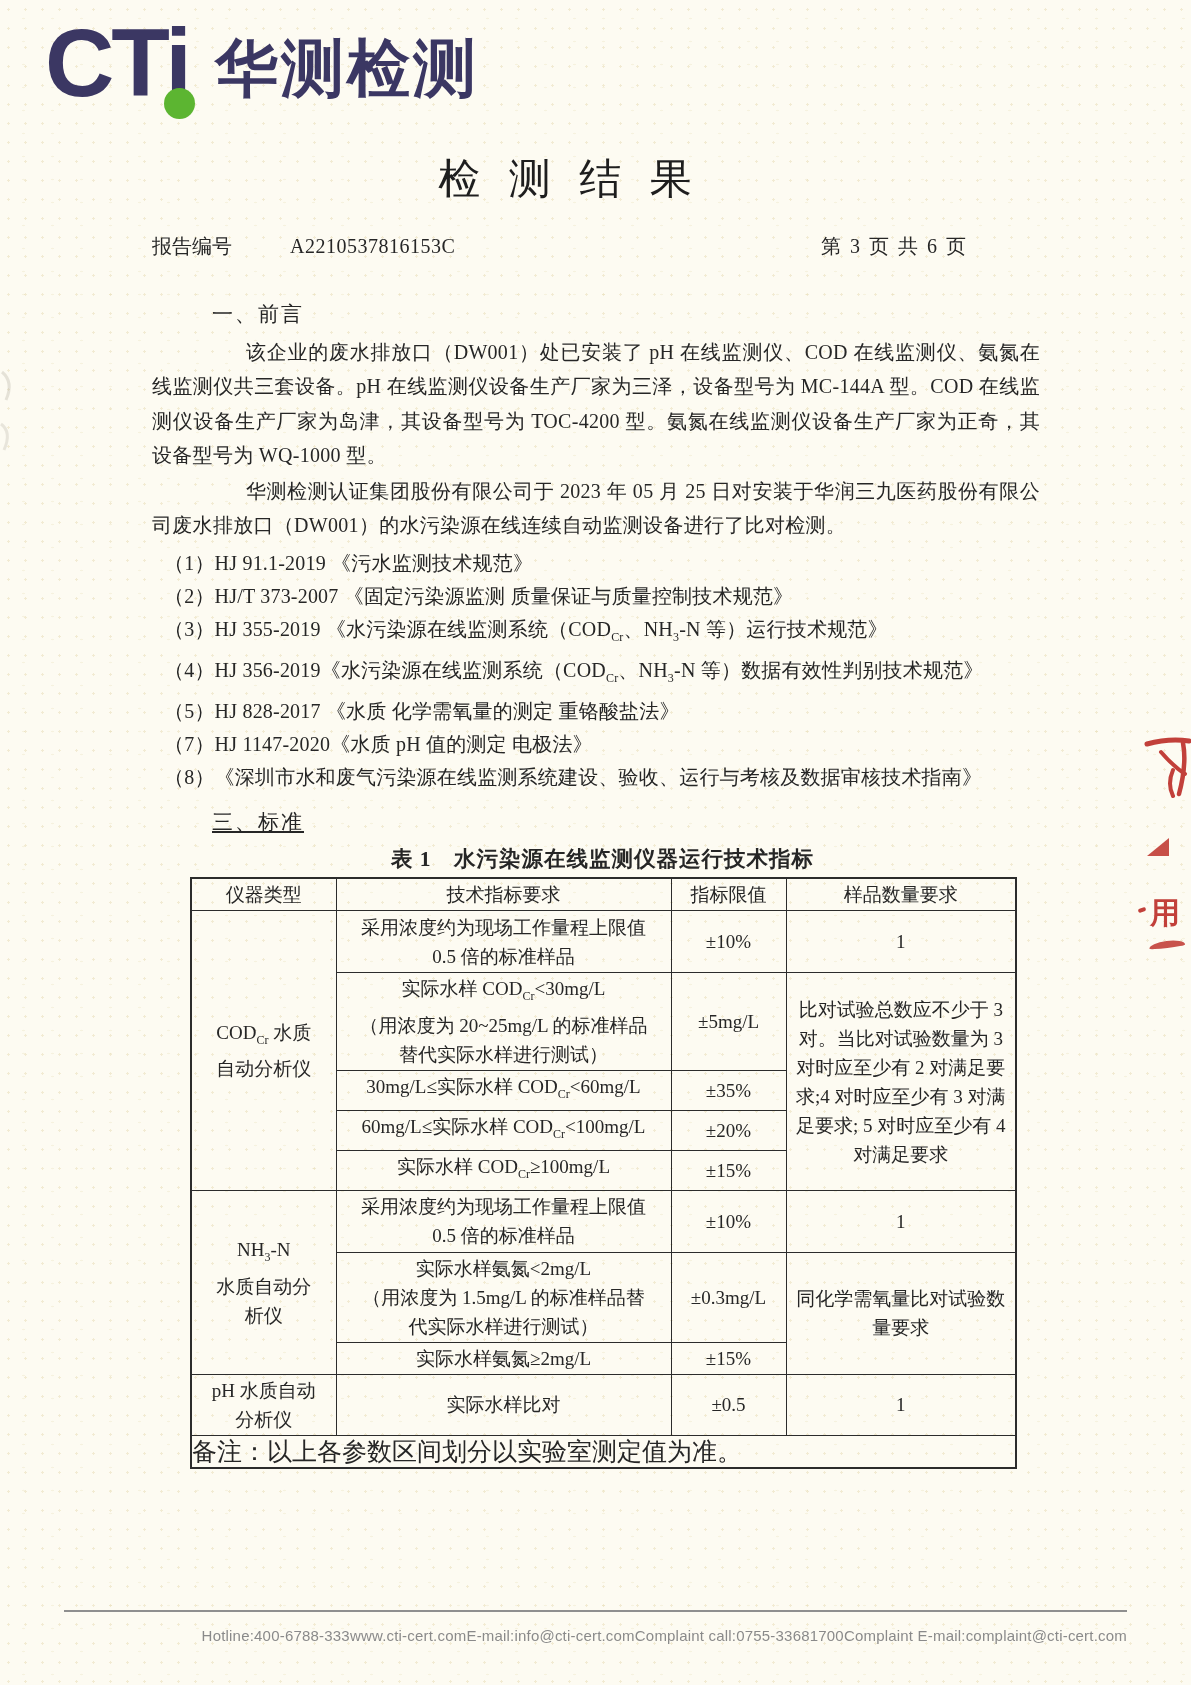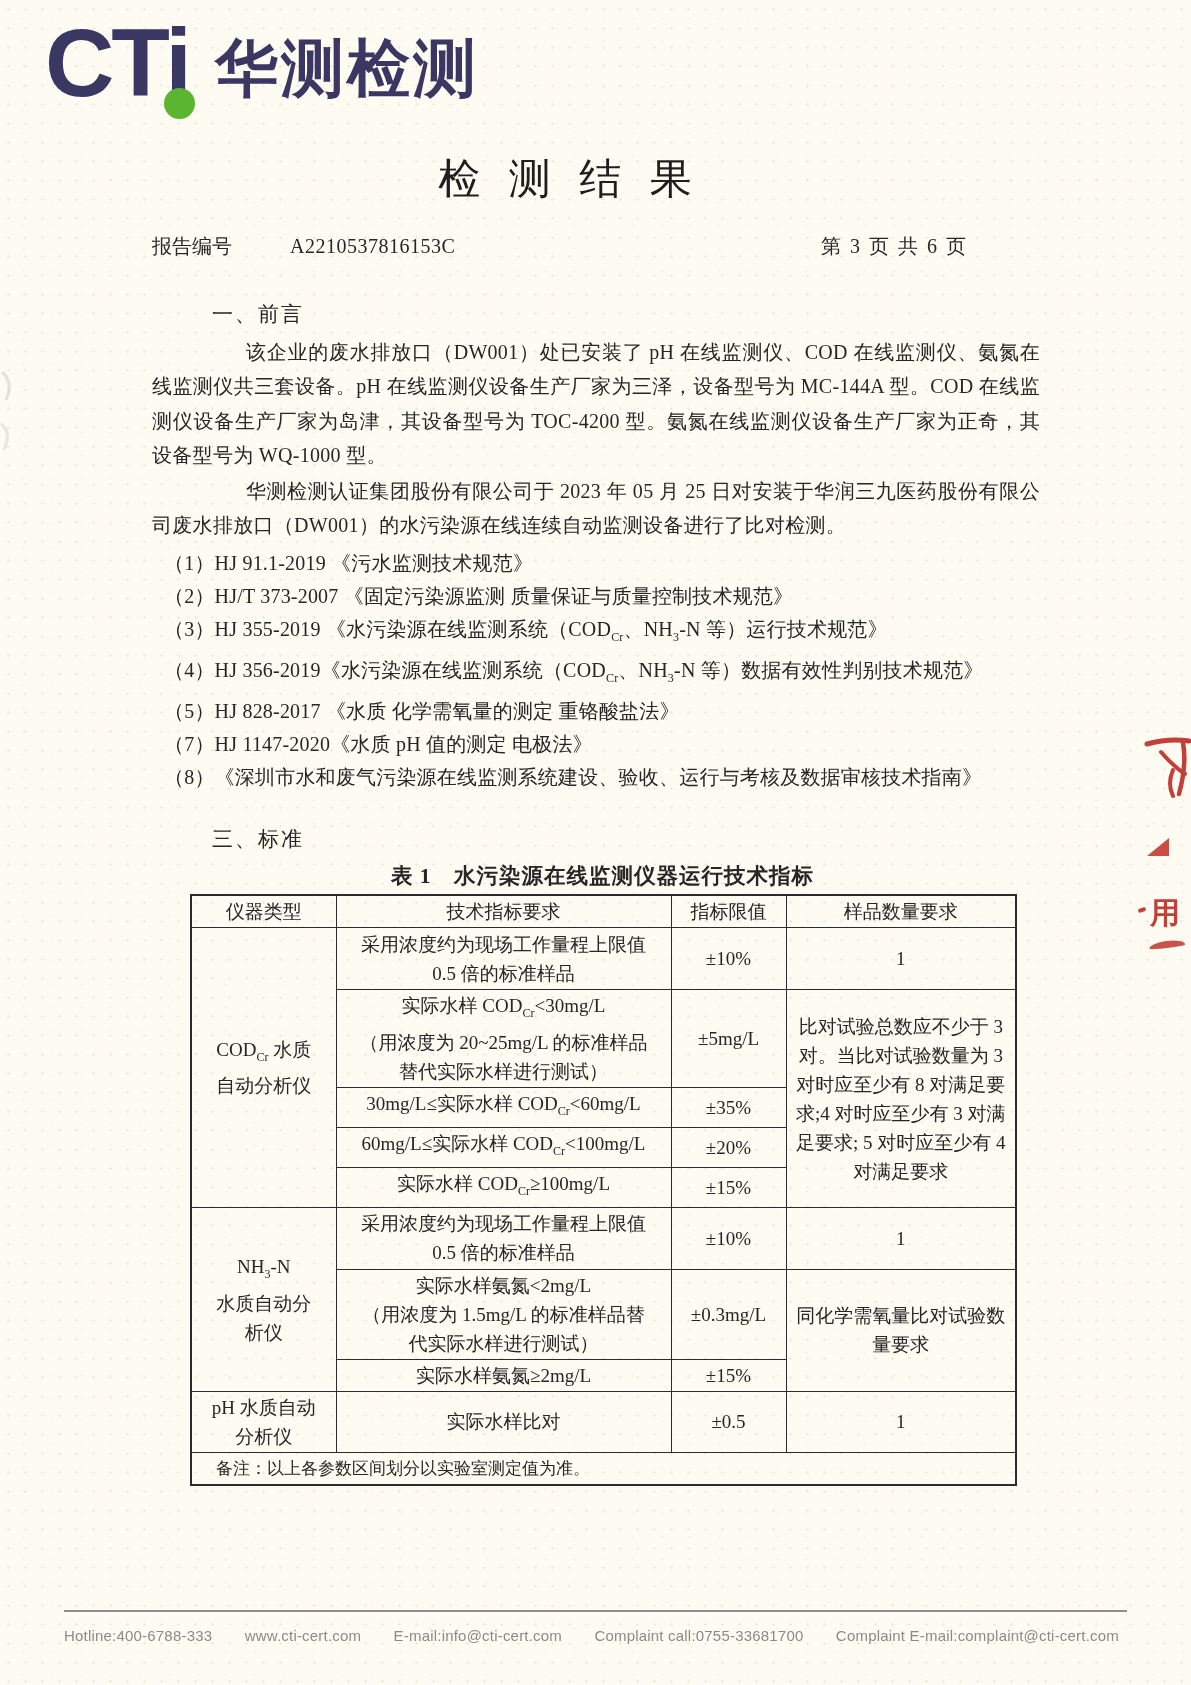--- a/index.html
+++ b/index.html
@@ -39,21 +39,21 @@
     font-size:42px;font-weight:500;letter-spacing:9px;color:#1e1e1e;line-height:55px;
   }
   .content{width:888px;margin-left:152px;font-size:20px;}
   .meta-row{display:flex;align-items:baseline;margin-top:26px;font-size:20px;height:30px;}
   .meta-number{margin-left:58px;letter-spacing:.5px;}
   .meta-page{margin-left:auto;margin-right:72px;letter-spacing:2px;}
   
   h2{font-size:21px;font-weight:normal;margin:0 0 0 60px;letter-spacing:2px;line-height:30px;}
   .h-preface{margin-top:36px;}
   .h-basis{margin-top:22px;}
-  .h-standards{margin-top:30px;}
+  .h-standards{margin-top:13px;text-decoration:underline;}
   p.body-para{
     margin:6px 0 0;line-height:34.4px;text-indent:94px;text-align:justify;
     letter-spacing:.3px;
   }
   p.body-para + p.body-para{margin-top:1px;}
   .ref-list{margin:5px 0 0 12px;line-height:33px;}
   .ref-item{white-space:nowrap;letter-spacing:.2px;}
   
   .table-caption{
     margin:8px 0 4px 38px;width:825px;text-align:center;
@@ -65,21 +65,21 @@
   }
   table.std th, table.std td{
     border:1px solid #2c2c2c;font-weight:normal;
     font-size:19px;line-height:29px;text-align:center;vertical-align:middle;
     padding:1px 3px;white-space:pre-line;overflow:hidden;
   }
   col.c1{width:145px}col.c2{width:335px}col.c3{width:115px}col.c4{width:230px}
   tr.rh32{height:32px}tr.rh34{height:34px}tr.rh62{height:62px}
   tr.rh86{height:86px}tr.rh58{height:58px}tr.rh30{height:30px}
   td.samples-big{line-height:30px;}
-  tr.note-row td{text-align:left;padding-left:24px;font-size:17px;border-bottom:2.5px solid #2c2c2c;}
+  tr.note-row td{text-align:left;padding-left:0;font-size:25px;border-bottom:2.5px solid #2c2c2c;}
   sub{font-size:12px;}
   .stamp-svg{position:absolute;left:1143px;top:736px;}
   .stamp-triangle{
     position:absolute;left:1147px;top:838px;width:22px;height:18px;
     background:#c2403a;clip-path:polygon(0 100%,100% 0,100% 100%);opacity:.92;
   }
   .stamp-char{
     position:absolute;left:1150px;top:896px;
     font-size:30px;font-weight:bold;color:#c2403a;line-height:34px;letter-spacing:0;
   }
@@ -90,22 +90,22 @@
   .stamp-arc{
     position:absolute;left:1149px;top:941px;width:36px;height:7px;
     background:#c2403a;border-radius:50% 50% 50% 50%/80% 80% 20% 20%;
     transform:rotate(-7deg);opacity:.9;
   }
   
   .pencil{position:absolute;left:0;top:366px;opacity:.35;}
   
   .footer-divider{position:absolute;left:64px;right:64px;top:1610px;border-top:2px solid #8f8f8f;}
   .footer{
-    position:absolute;left:64px;right:72px;top:1627px;
-    display:flex;justify-content:space-between;
+    position:absolute;left:64px;right:64px;top:1627px;
+    display:flex;justify-content:flex-end;
     font-family:"Liberation Sans","DejaVu Sans",sans-serif;
     font-size:15px;color:#8a8a8a;letter-spacing:.2px;
   }
 </style>
 </head>
 <body>
 
 <div class="page">
 
   <div class="logo-row">
@@ -166,21 +166,21 @@
         <td>±10%</td>
         <td>1</td>
       </tr>
       <tr class="rh86">
         <td>实际水样 COD<sub>Cr</sub>&lt;30mg/L
 （用浓度为 20~25mg/L 的标准样品
 替代实际水样进行测试）</td>
         <td>±5mg/L</td>
         <td rowspan="4" class="samples-big">比对试验总数应不少于 3
 对。当比对试验数量为 3
-对时应至少有 8 对满足要
+对时应至少有 2 对满足要
 求;4 对时应至少有 3 对满
 足要求; 5 对时应至少有 4
 对满足要求</td>
       </tr>
       <tr class="rh34">
         <td>30mg/L≤实际水样 COD<sub>Cr</sub>&lt;60mg/L</td>
         <td>±35%</td>
       </tr>
       <tr class="rh34">
         <td>60mg/L≤实际水样 COD<sub>Cr</sub>&lt;100mg/L</td>

